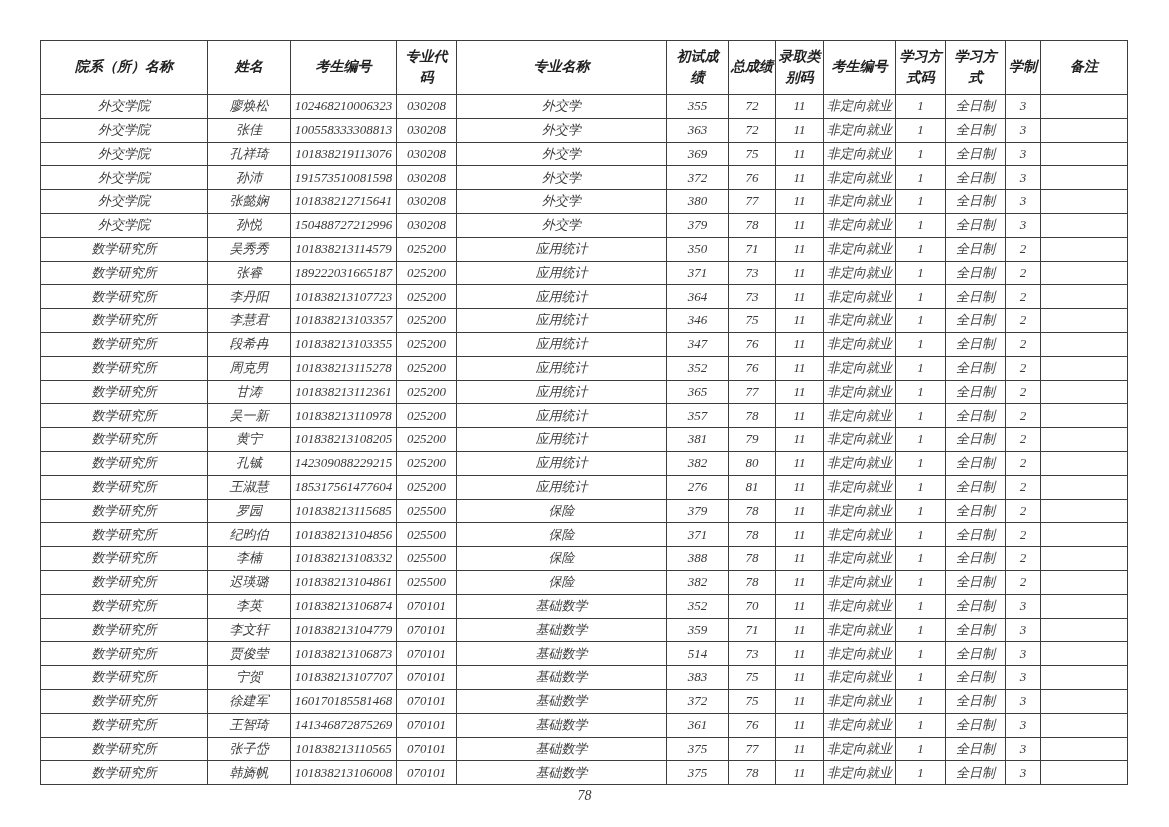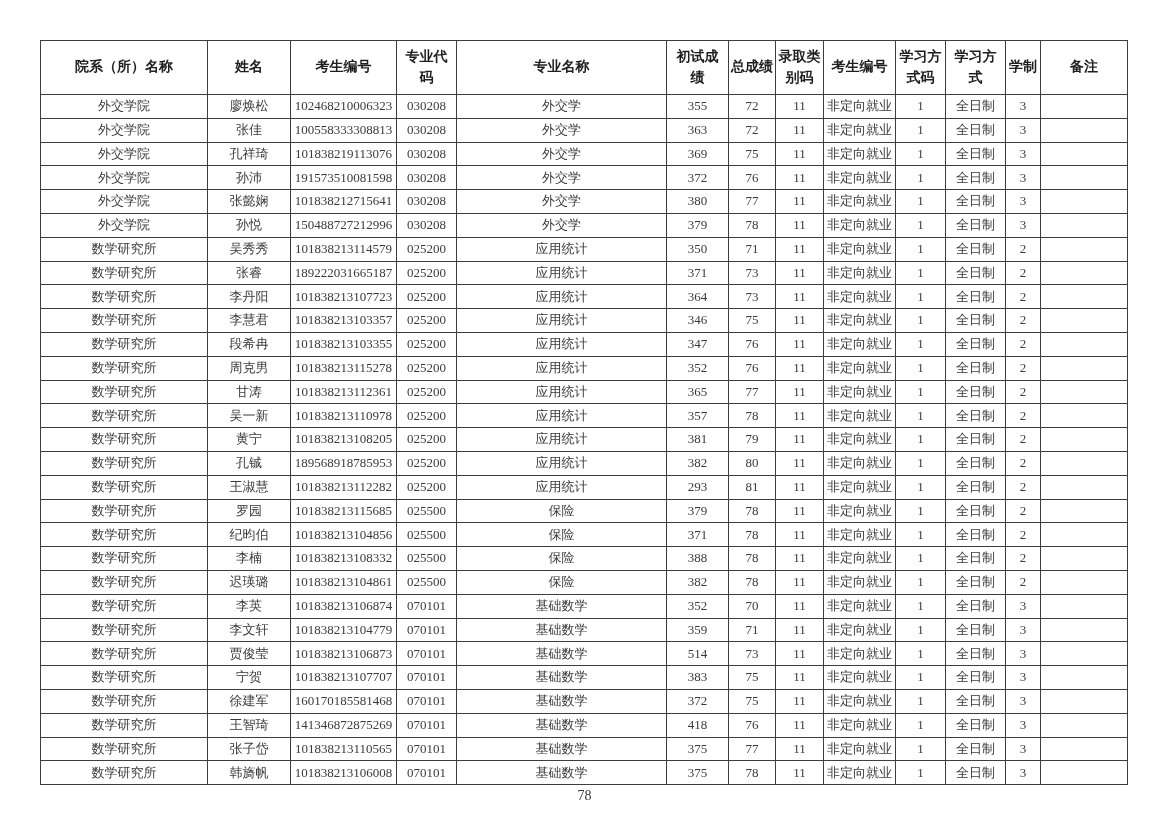--- a/index.html
+++ b/index.html
@@ -8,20 +8,21 @@
     background: #ffffff;
   }
   .page {
     position: relative;
     width: 1169px;
     height: 827px;
     background: #ffffff;
     font-family: "Liberation Serif", "DejaVu Serif", serif;
     color: #262626;
     overflow: hidden;
+    font-style: italic;
   }
   table.admission {
     position: absolute;
     left: 40px;
     top: 40px;
     width: 1087px;
     border-collapse: collapse;
     table-layout: fixed;
   }
   table.admission th,
@@ -322,39 +323,39 @@
           <td>11</td>
           <td>非定向就业</td>
           <td>1</td>
           <td>全日制</td>
           <td>2</td>
           <td></td>
         </tr>
         <tr>
           <td>数学研究所</td>
           <td>孔铖</td>
-          <td>189568918785953</td>
+          <td>142309088229215</td>
           <td>025200</td>
           <td>应用统计</td>
           <td>382</td>
           <td>80</td>
           <td>11</td>
           <td>非定向就业</td>
           <td>1</td>
           <td>全日制</td>
           <td>2</td>
           <td></td>
         </tr>
         <tr>
           <td>数学研究所</td>
           <td>王淑慧</td>
-          <td>101838213112282</td>
-          <td>025200</td>
-          <td>应用统计</td>
-          <td>293</td>
+          <td>185317561477604</td>
+          <td>025200</td>
+          <td>应用统计</td>
+          <td>276</td>
           <td>81</td>
           <td>11</td>
           <td>非定向就业</td>
           <td>1</td>
           <td>全日制</td>
           <td>2</td>
           <td></td>
         </tr>
         <tr>
           <td>数学研究所</td>
@@ -490,21 +491,21 @@
           <td>全日制</td>
           <td>3</td>
           <td></td>
         </tr>
         <tr>
           <td>数学研究所</td>
           <td>王智琦</td>
           <td>141346872875269</td>
           <td>070101</td>
           <td>基础数学</td>
-          <td>418</td>
+          <td>361</td>
           <td>76</td>
           <td>11</td>
           <td>非定向就业</td>
           <td>1</td>
           <td>全日制</td>
           <td>3</td>
           <td></td>
         </tr>
         <tr>
           <td>数学研究所</td>

